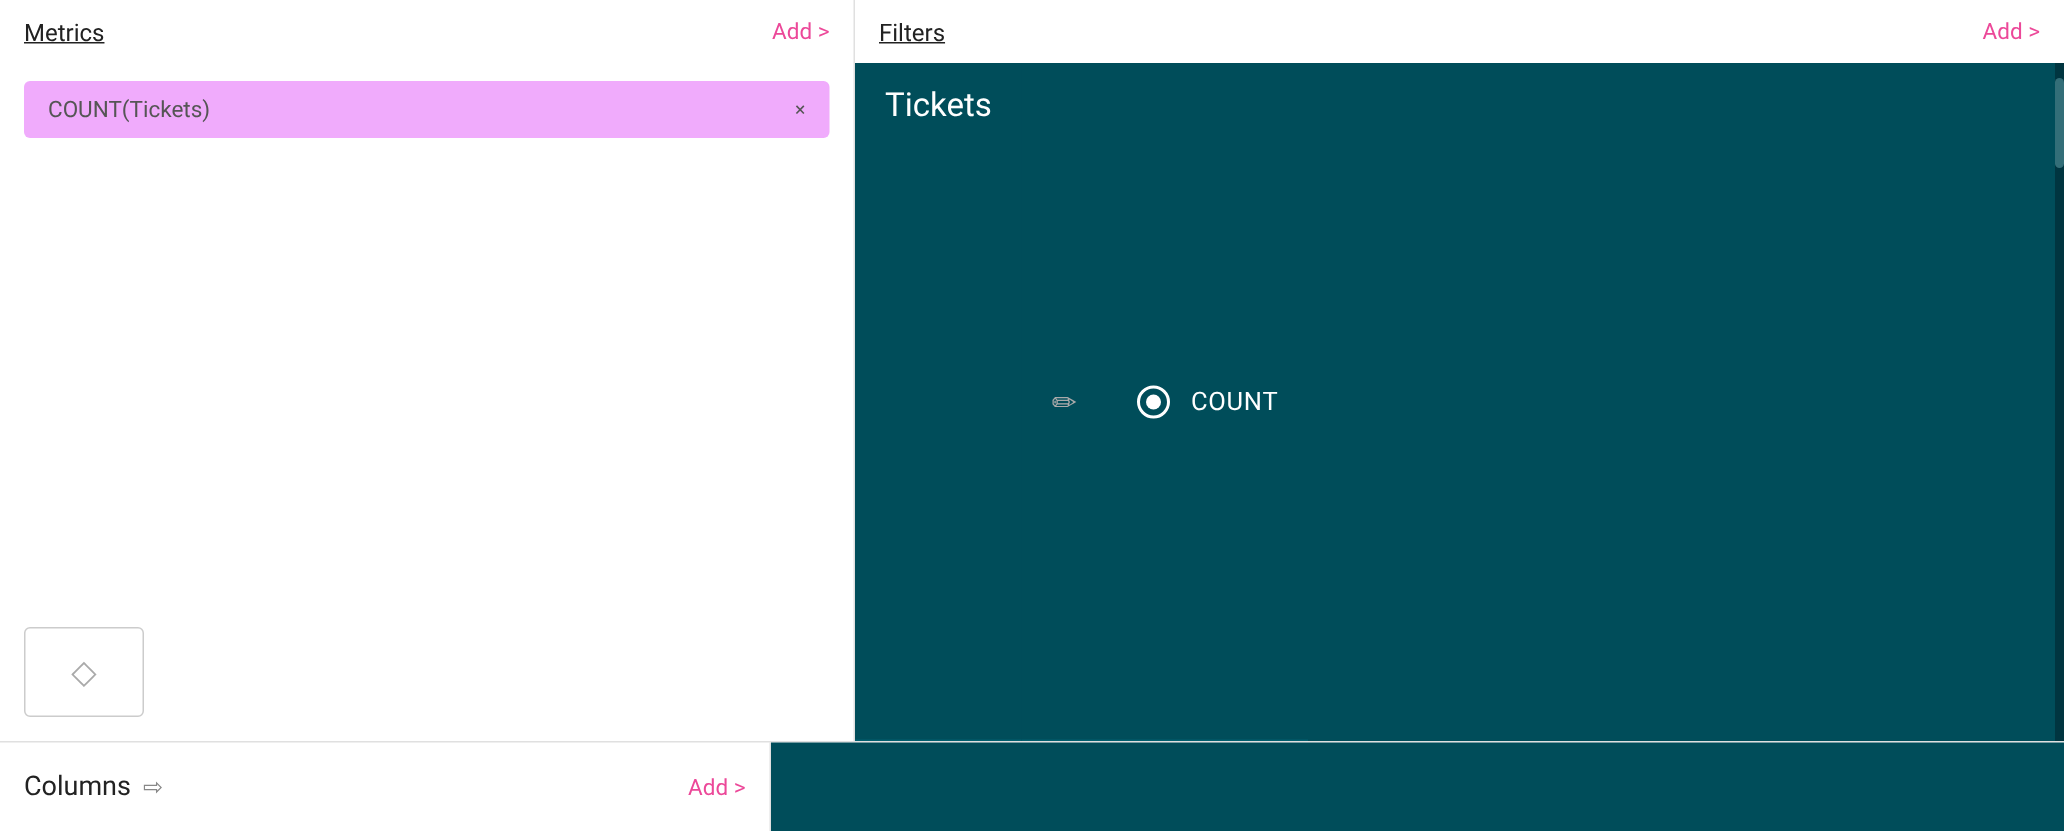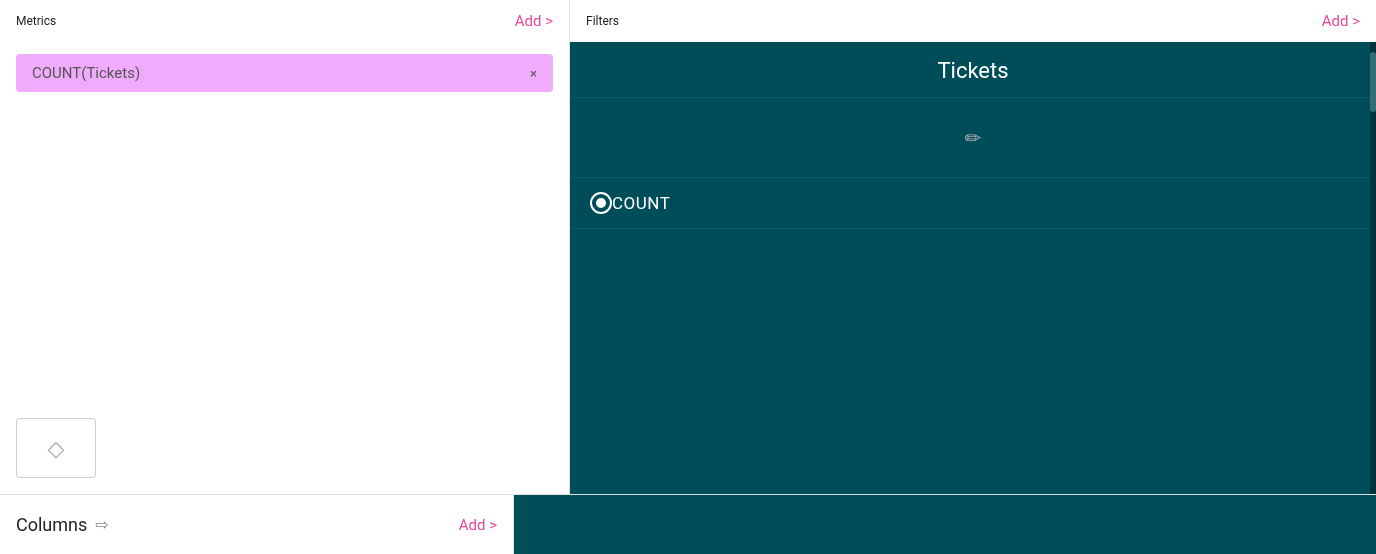--- a/index.html
+++ b/index.html
@@ -11,23 +11,24 @@
     body {
       font-family: -apple-system, BlinkMacSystemFont, 'Segoe UI', Roboto, sans-serif;
       background: #ffffff;
       width: 1376px;
       height: 554px;
       overflow: hidden;
       display: flex;
     }
 
     .section-title {
-      font-size: 12px;
+      font-size: 16px;
       font-weight: 400;
       color: #222222;
+      text-decoration: underline;
     }
 
     .add-link {
       font-size: 15px;
       color: #ec4899;
       cursor: pointer;
       text-decoration: none;
     }
 
     .metric-chip {
@@ -115,20 +116,21 @@
       font-size: 20px;
       color: #aaaaaa;
       cursor: pointer;
     }
 
     .option-row {
       display: flex;
       align-items: center;
       padding: 14px 20px;
       border-bottom: 1px solid #005f6e;
+      gap: 14px;
       cursor: pointer;
     }
 
     .option-row:last-child {
       border-bottom: none;
     }
 
     .radio-outer {
       width: 22px;
       height: 22px;
@@ -218,21 +220,20 @@
       border-right: 1px solid #e0e0e0;
       display: flex;
       flex-direction: column;
       background: #ffffff;
     }
 
     .right-content {
       flex: 1;
       background: #004d5a;
       display: flex;
-      flex-direction: column;
       position: relative;
       overflow: hidden;
     }
 
     .bottom-row {
       display: flex;
       height: 60px;
       border-top: 1px solid #e0e0e0;
     }
 

